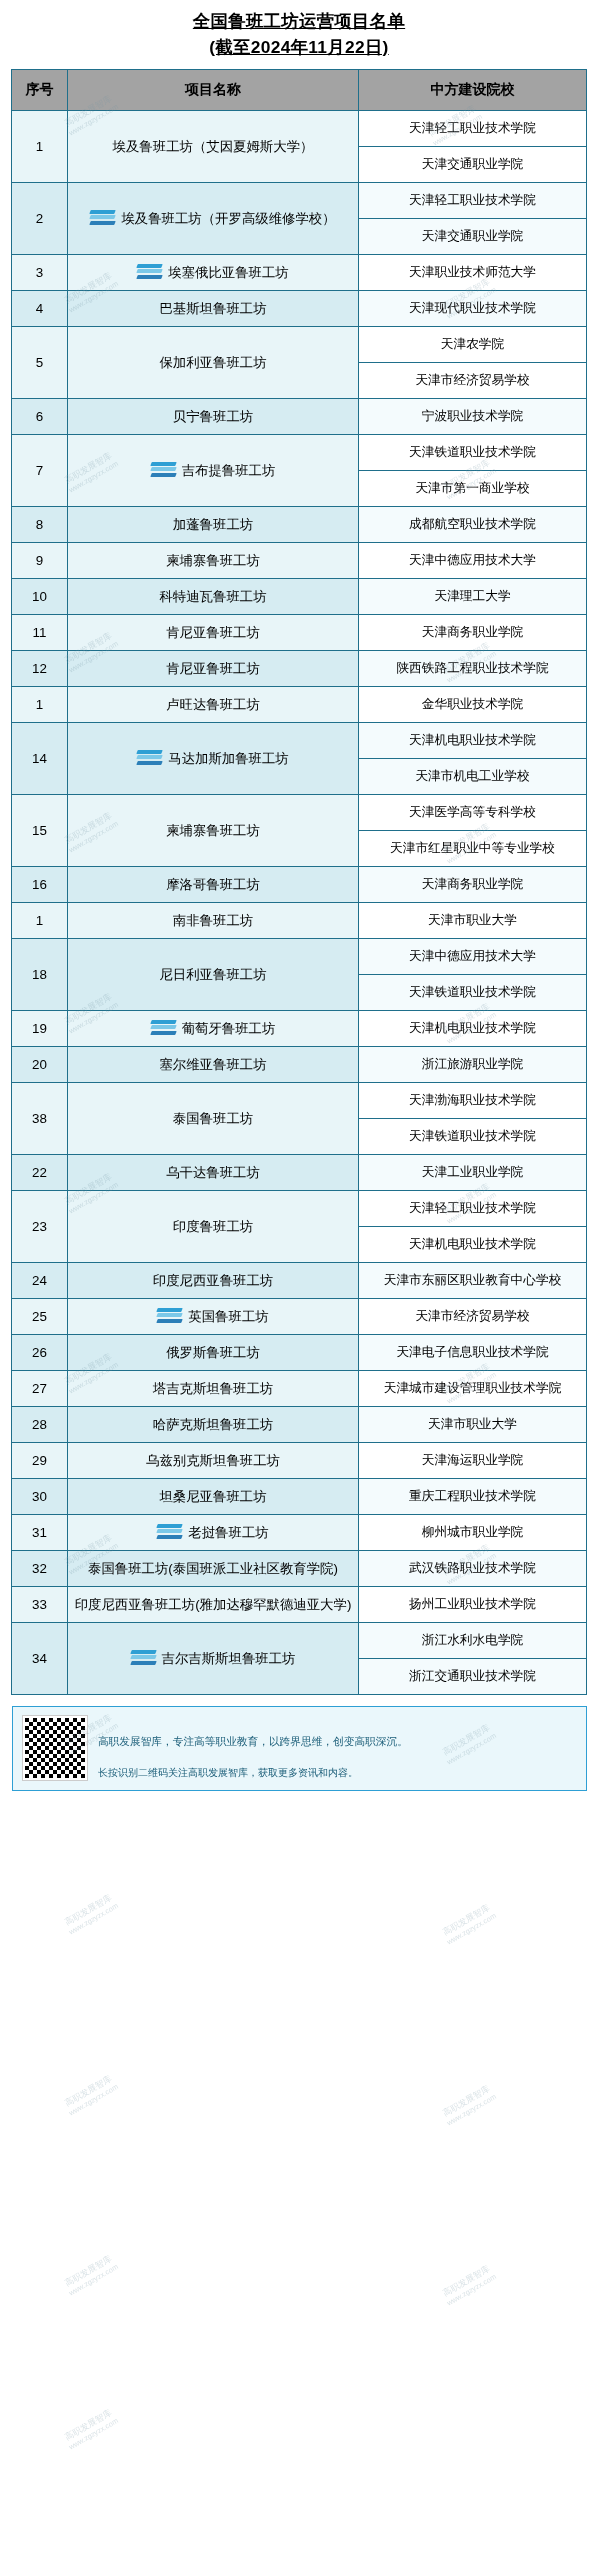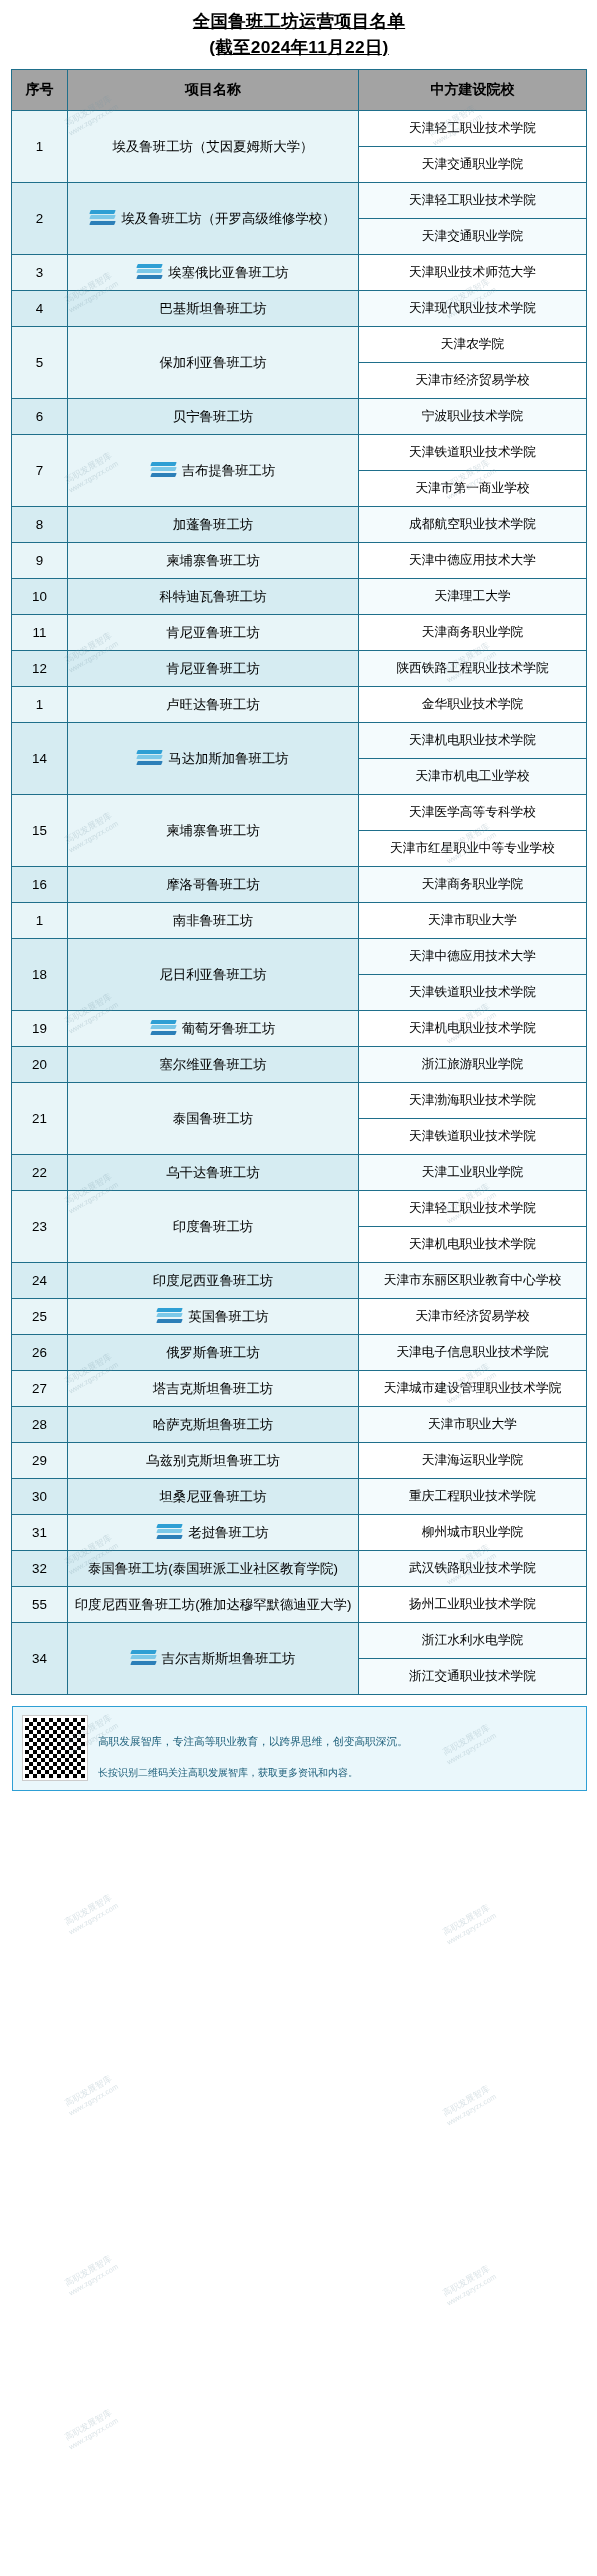--- a/index.html
+++ b/index.html
@@ -395,21 +395,21 @@
         <tr class="alt">
           <td class="idx" rowspan="1">20</td>
           <td class="name" rowspan="1">
             <div class="name-inner">
               <span class="name-text">塞尔维亚鲁班工坊</span>
             </div>
           </td>
           <td class="school">浙江旅游职业学院</td>
         </tr>
         <tr>
-          <td class="idx" rowspan="2">21</td>
+          <td class="idx" rowspan="2">38</td>
           <td class="name" rowspan="2">
             <div class="name-inner">
               <span class="name-text">泰国鲁班工坊</span>
             </div>
           </td>
           <td class="school">天津渤海职业技术学院</td>
         </tr>
         <tr>
           <td class="school">天津铁道职业技术学院</td>
         </tr>
@@ -519,21 +519,21 @@
         <tr class="alt">
           <td class="idx" rowspan="1">32</td>
           <td class="name" rowspan="1">
             <div class="name-inner">
               <span class="name-text">泰国鲁班工坊(泰国班派工业社区教育学院)</span>
             </div>
           </td>
           <td class="school">武汉铁路职业技术学院</td>
         </tr>
         <tr>
-          <td class="idx" rowspan="1">55</td>
+          <td class="idx" rowspan="1">33</td>
           <td class="name" rowspan="1">
             <div class="name-inner">
               <span class="name-text">印度尼西亚鲁班工坊(雅加达穆罕默德迪亚大学)</span>
             </div>
           </td>
           <td class="school">扬州工业职业技术学院</td>
         </tr>
         <tr class="alt">
           <td class="idx" rowspan="2">34</td>
           <td class="name" rowspan="2">

